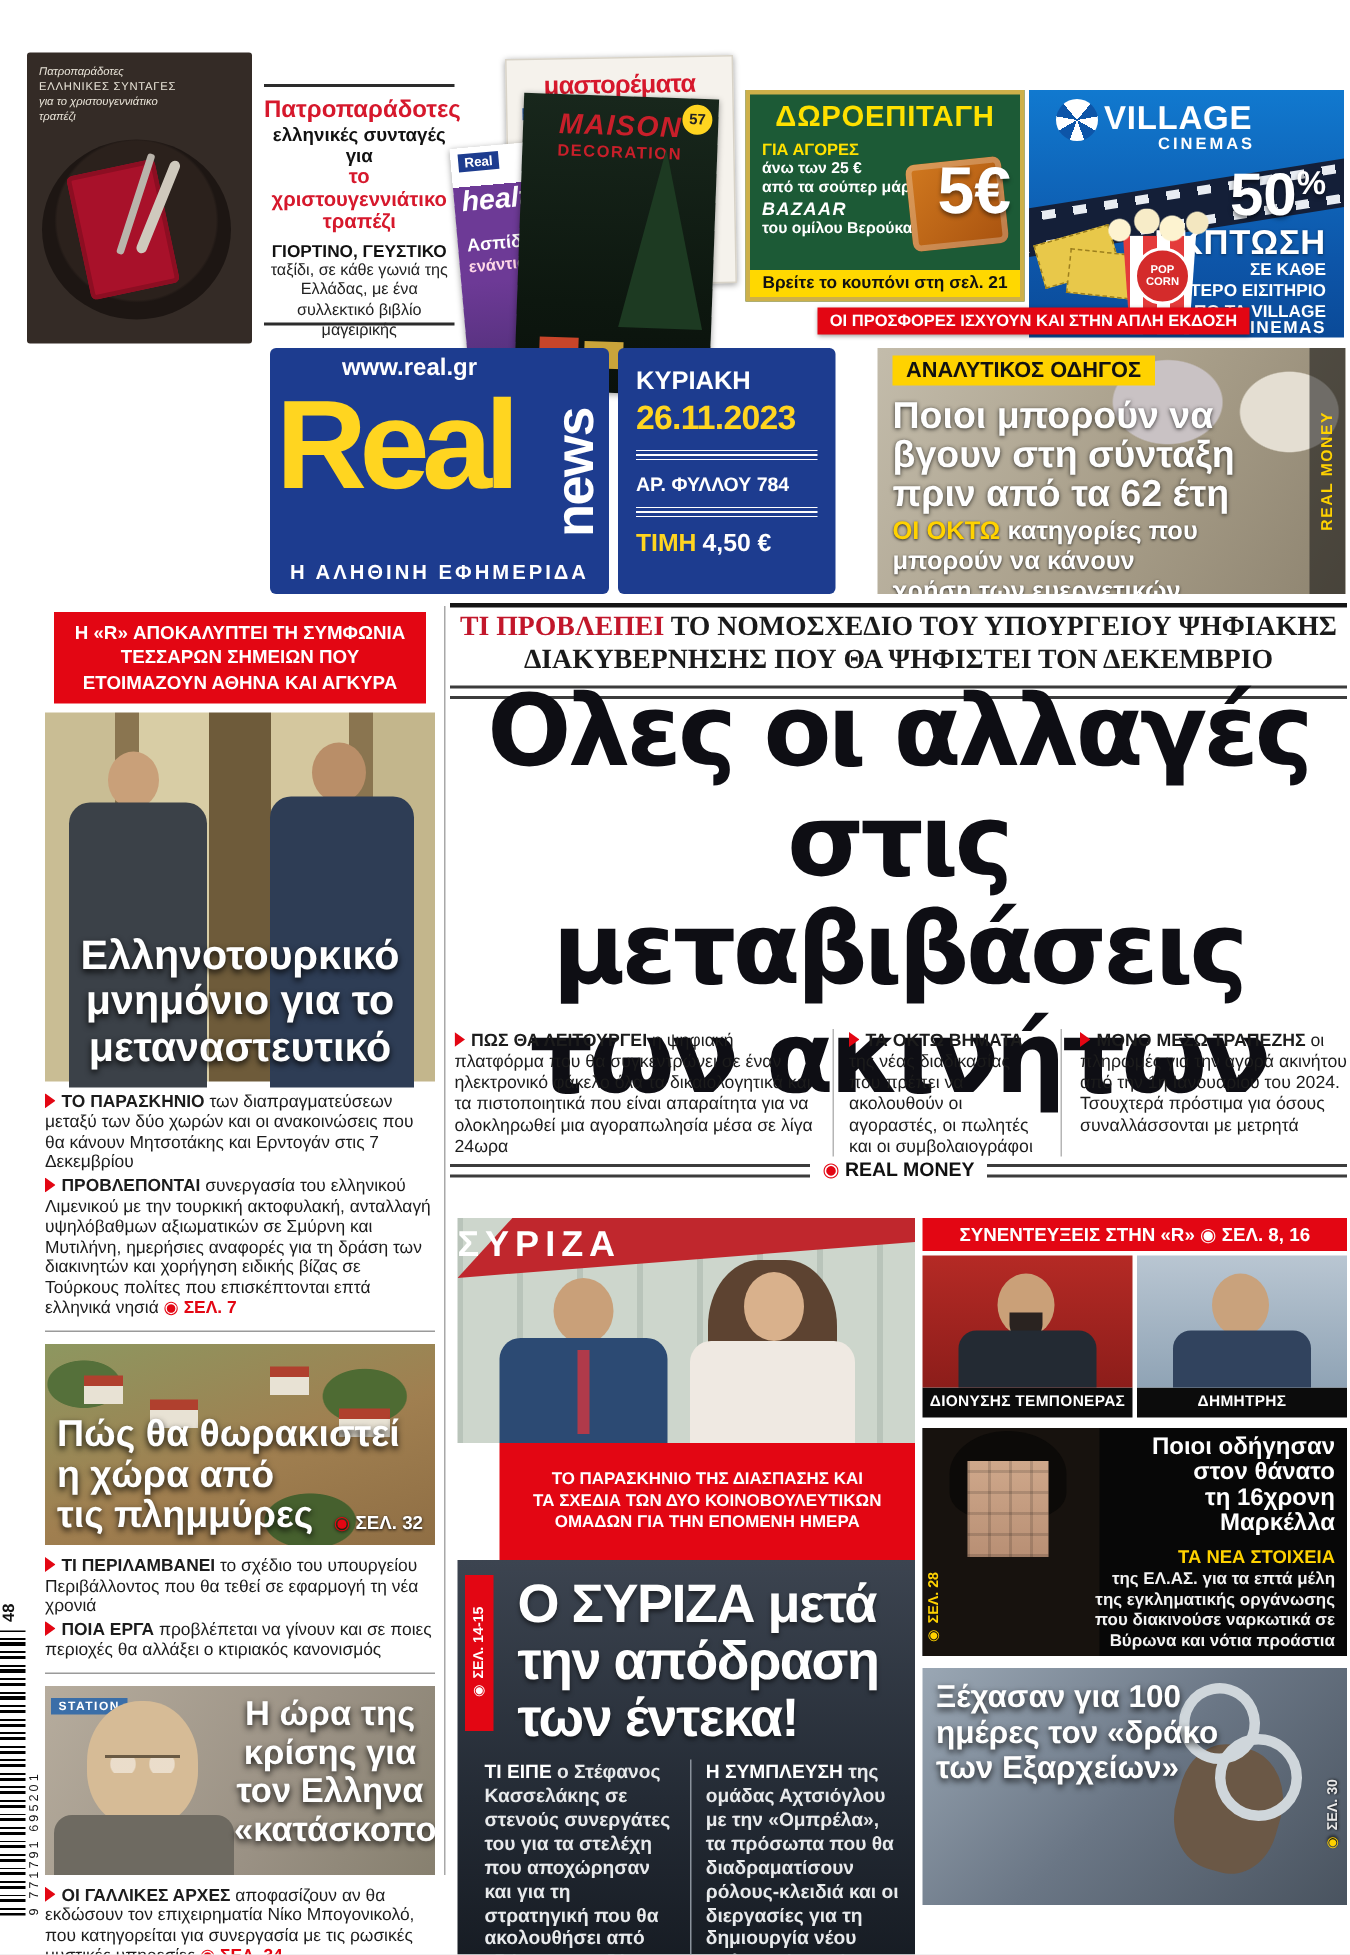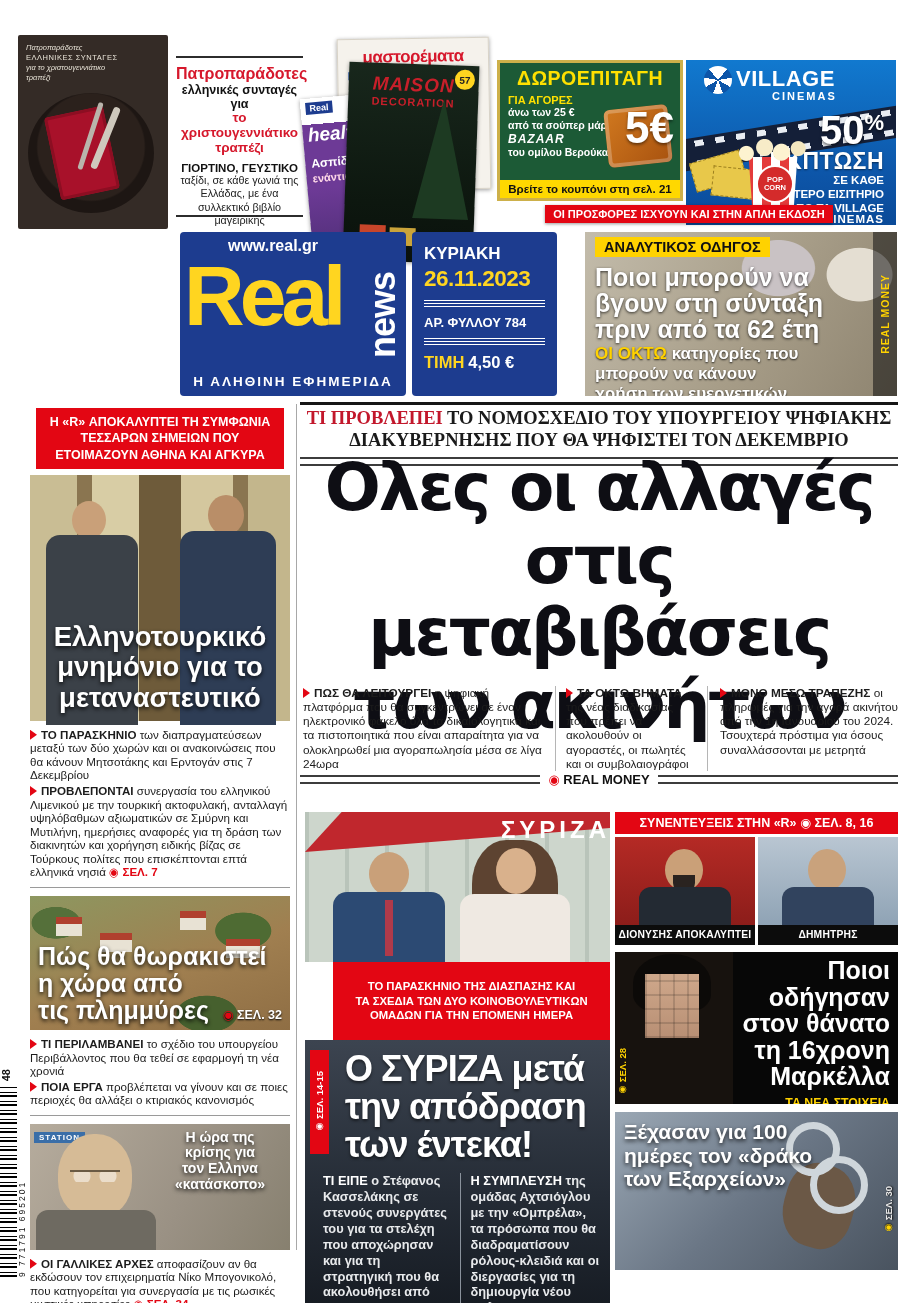--- a/index.html
+++ b/index.html
@@ -163,29 +163,29 @@
   #flood-photo .hs3{left:150px;top:22px;}#flood-photo .hs4{left:196px;top:50px;width:34px;}
   #flood-photo .ovh{left:8px;right:auto;text-align:left;bottom:6px;font-size:25px;line-height:1.08;}
   #flood-photo .pg{position:absolute;right:8px;bottom:8px;color:#fff;font-weight:bold;font-size:12.5px;text-shadow:0 1px 2px #000;}
   #flood-photo .pg .dot{color:#e30613;}
   #spy-photo{position:relative;height:126px;background:linear-gradient(120deg,#b6ac9d 0%,#9a9184 60%,#87806f 100%);overflow:hidden;}
   #spy-photo .sign{position:absolute;left:4px;top:8px;background:#3a6ea8;color:#fff;font-weight:bold;font-size:8px;padding:1px 5px;letter-spacing:1px;}
   #spy-photo .head{position:absolute;left:28px;top:10px;width:74px;height:84px;border-radius:48% 48% 44% 44%;background:#d6bb96;}
   #spy-photo .glasses{position:absolute;left:40px;top:46px;width:50px;height:10px;border-top:2px solid #6a5a44;
       background:radial-gradient(circle at 12px 4px,rgba(255,255,255,.5) 0 8px,transparent 9px),radial-gradient(circle at 38px 4px,rgba(255,255,255,.5) 0 8px,transparent 9px);}
   #spy-photo .coat{position:absolute;left:6px;top:86px;width:120px;height:40px;background:#6e6a61;border-radius:12px 12px 0 0;}
-  #spy-photo .hl{position:absolute;right:6px;top:6px;width:128px;text-align:center;color:#fff;font-weight:bold;font-size:14px;line-height:1.12;text-shadow:0 2px 4px rgba(0,0,0,.85);}
+  #spy-photo .hl{position:absolute;right:6px;top:6px;width:128px;text-align:center;color:#fff;font-weight:bold;font-size:23px;line-height:1.12;text-shadow:0 2px 4px rgba(0,0,0,.85);}
 
   
   #syriza{left:305px;top:812px;width:305px;}
   #syriza-photo{position:relative;height:150px;background:
       repeating-linear-gradient(90deg,#b9c4ba 0 4px,#cdd6cc 4px 40px);overflow:hidden;}
   #syriza-photo .roof{position:absolute;left:0;right:0;top:0;height:40px;background:#c0272d;
       clip-path:polygon(0 100%,12% 0,100% 0,100% 40%);}
-  #syriza-photo .sign{position:absolute;left:0;right:0;top:4px;text-align:right;color:#fff;font-weight:bold;font-size:24px;letter-spacing:4px;}
+  #syriza-photo .sign{position:absolute;left:0;right:0;top:4px;text-align:left;color:#fff;font-weight:bold;font-size:24px;letter-spacing:4px;}
   #syriza-photo .mh{left:64px;top:40px;width:40px;height:44px;background:#c9a079;}
   #syriza-photo .mb{left:28px;top:80px;width:112px;height:70px;background:#2c4a73;}
   #syriza-photo .tie{position:absolute;left:80px;top:88px;width:8px;height:56px;background:#b03a4a;}
   #syriza-photo .wh{right:74px;top:36px;width:40px;height:46px;background:#d9b18c;}
   #syriza-photo .whair{position:absolute;right:52px;top:28px;width:86px;height:110px;border-radius:40% 40% 30% 30%;background:#5d4331;z-index:0;}
   #syriza-photo .wb{right:40px;top:82px;width:110px;height:68px;background:#efe9e2;}
   #syriza-kicker{width:277px;margin-left:28px;padding:17px 4px;font-size:11.3px;line-height:1.3;box-sizing:border-box;position:relative;z-index:2;}
   #syriza-dark{position:relative;background:linear-gradient(180deg,#3c4450 0%,#242b35 55%,#141920 100%);
       padding:10px 10px 12px 14px;min-height:213px;box-sizing:border-box;}
   #syriza-dark .tag{position:absolute;left:5px;top:10px;width:19px;height:104px;background:#e30613;display:flex;align-items:center;justify-content:center;}
@@ -214,21 +214,21 @@
 
   #markella{left:615px;top:952px;width:283px;height:152px;background:#070707;overflow:hidden;}
   #markella .photo{position:absolute;left:0;top:0;width:118px;height:152px;background:#17120e;}
   #markella .hair{position:absolute;left:18px;top:2px;width:78px;height:58px;border-radius:50% 50% 30% 30%;background:#0c0a08;}
   #markella .face{position:absolute;left:30px;top:22px;width:54px;height:64px;
       background:repeating-linear-gradient(0deg,rgba(0,0,0,.14) 0 2px,transparent 2px 14px),
                  repeating-linear-gradient(90deg,rgba(0,0,0,.14) 0 2px,transparent 2px 14px),
                  linear-gradient(#cfa88b,#b88f74);}
   #markella .vt{position:absolute;left:2px;bottom:8px;color:#ffd200;font-weight:bold;font-size:9.5px;}
   #markella .txt{position:absolute;right:8px;top:5px;width:162px;text-align:right;}
-  #markella .hl{color:#fff;font-weight:bold;font-size:25px;line-height:1.06;}
+  #markella .hl{color:#fff;font-weight:bold;font-size:16px;line-height:1.06;}
   #markella .ld{color:#ffd200;font-weight:bold;font-size:12.3px;margin-top:6px;}
   #markella .bd{color:#f2f2f2;font-weight:bold;font-size:11.3px;line-height:1.22;margin-top:2px;}
 
   #drakos{left:615px;top:1112px;width:283px;height:158px;overflow:hidden;position:absolute;
       background:linear-gradient(135deg,#9aa7b4 0%,#6a7685 50%,#49535f 100%);}
   #drakos .cuff1,#drakos .cuff2{position:absolute;border:7px solid #cfd6db;border-radius:50%;}
   #drakos .cuff1{right:58px;top:10px;width:40px;height:40px;transform:rotate(-12deg);}
   #drakos .cuff2{right:30px;top:44px;width:44px;height:44px;}
   #drakos .hand{position:absolute;right:44px;top:52px;width:70px;height:84px;border-radius:40% 46% 40% 46%;background:#6b5846;transform:rotate(16deg);}
   #drakos .hl{position:absolute;left:9px;top:8px;color:#fff;font-weight:bold;font-size:21px;line-height:1.12;text-shadow:0 2px 4px rgba(0,0,0,.8);}
@@ -480,21 +480,21 @@
   <div id="iv-strip" class="abs">
     <span>ΣΥΝΕΝΤΕΥΞΕΙΣ ΣΤΗΝ «R»</span> <span>◉</span> <span>ΣΕΛ. 8, 16</span>
   </div>
   <div id="iv-photos" class="abs">
     <div class="iv-card" id="iv1">
       <div class="iv-img">
         <div class="hd"></div>
           <div class="beard"></div>
           <div class="bd"></div>
       </div>
-      <div class="iv-name">ΔΙΟΝΥΣΗΣ ΑΠΟΚΑΛΥΠΤΕΙ</div>
+      <div class="iv-name">ΔΙΟΝΥΣΗΣ ΤΕΜΠΟΝΕΡΑΣ</div>
     </div>
     <div class="iv-card" id="iv2">
       <div class="iv-img">
         <div class="hd"></div>
           <div class="bd"></div>
       </div>
       <div class="iv-name">ΔΗΜΗΤΡΗΣ ΠΑΠΑΣΤΕΡΓΙΟΥ</div>
     </div>
   </div>
 

